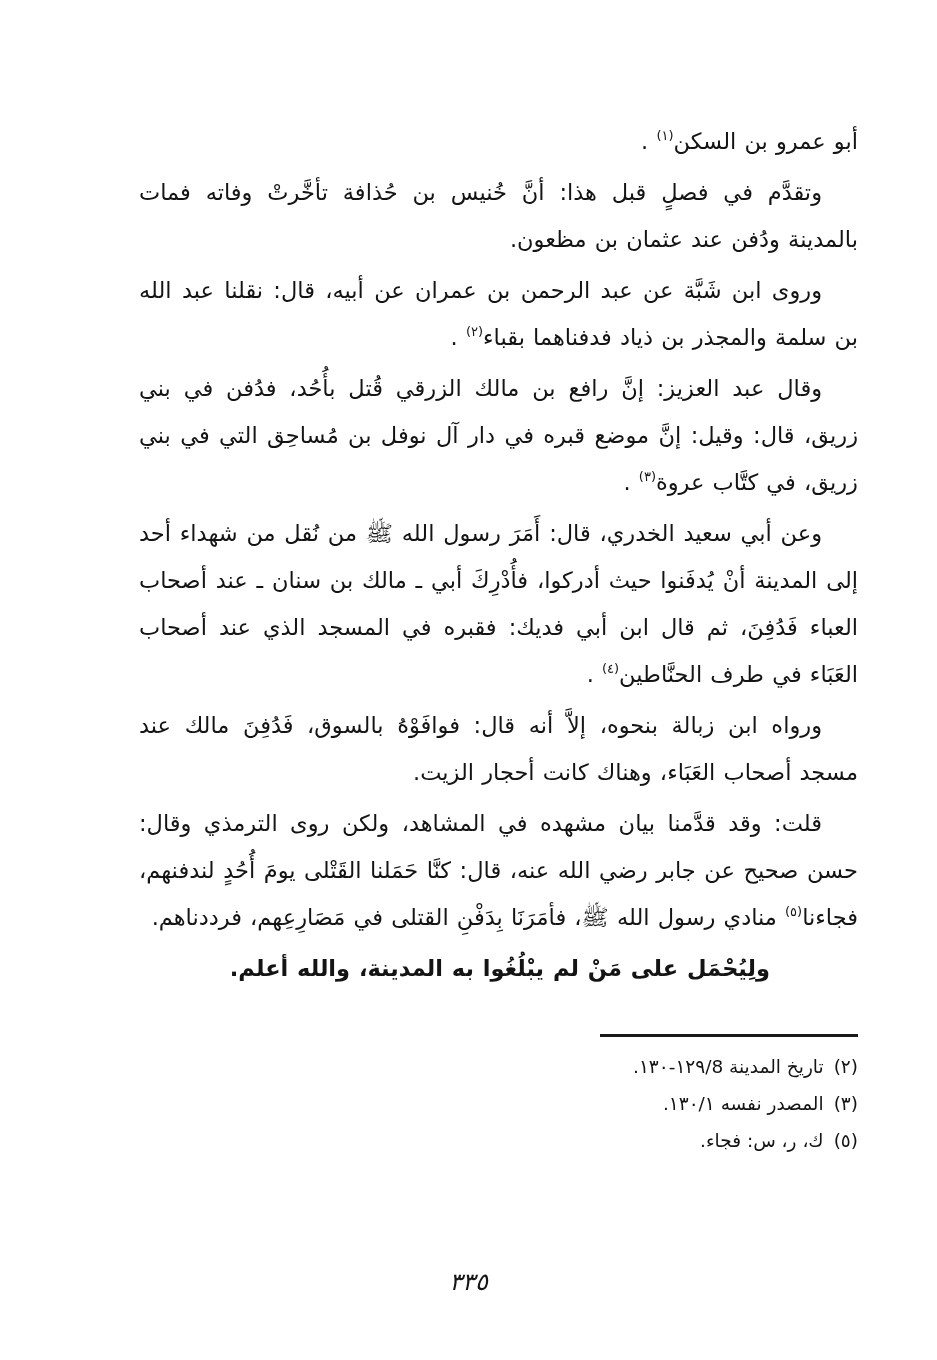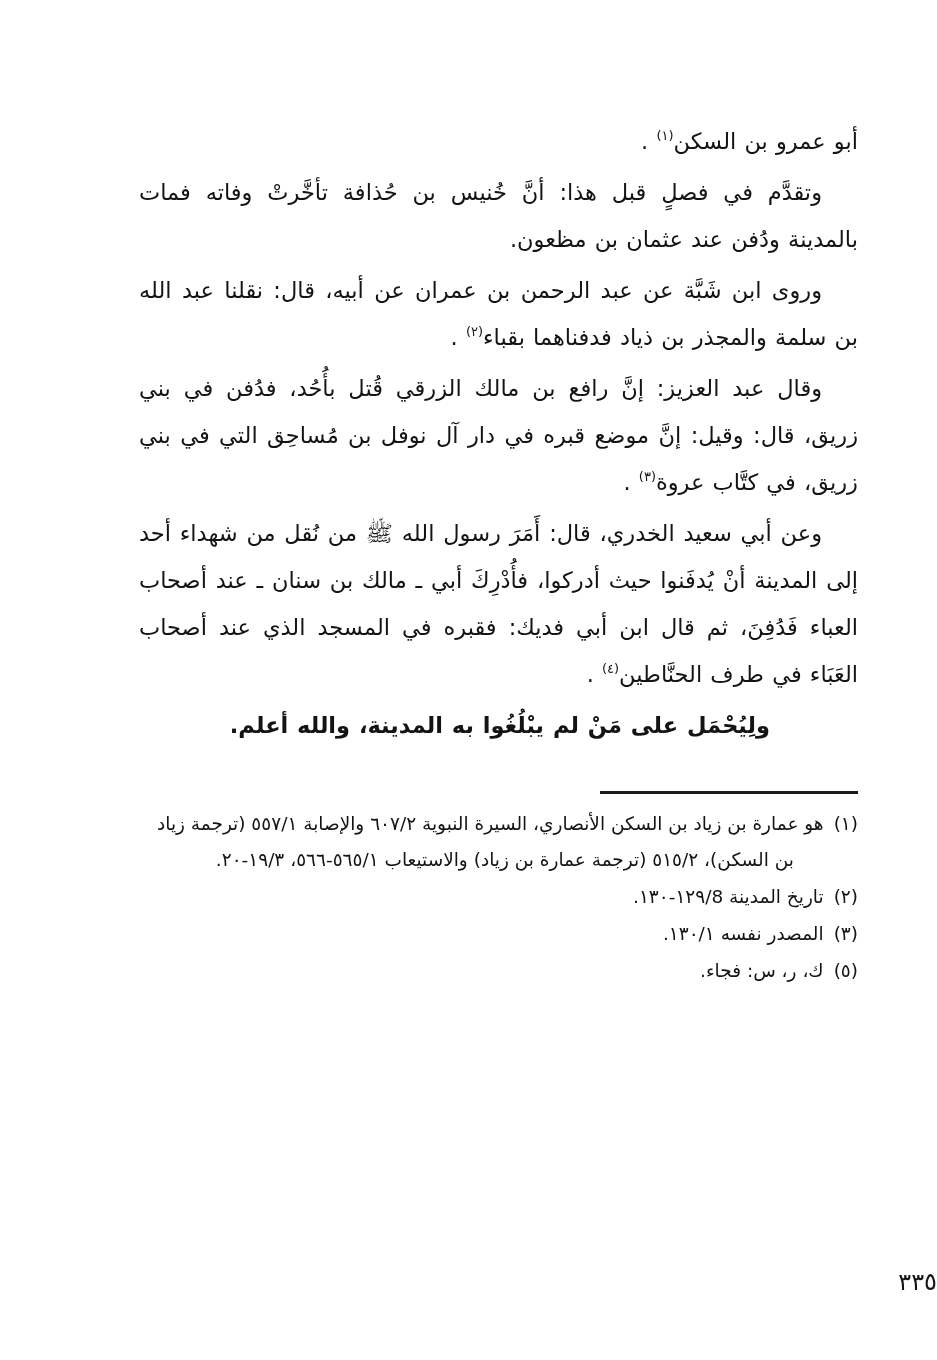--- a/index.html
+++ b/index.html
@@ -64,44 +64,45 @@
   }
   .fn-marker {
     display: inline;
     margin-left: 10px;
   }
   .page-number {
     position: absolute;
     top: 1268px;
     left: 0;
     width: 100%;
+    text-align: center;
     font-size: 24px;
     color: #141414;
+    font-style: italic;
   }
 </style>
 </head>
 <body>
 
 <div class="page">
 
   <div class="main-text">
     <p class="para">أبو عمرو بن السكن<sup class="fn-ref">(١)</sup> .</p>
     <p class="para indent">وتقدَّم في فصلٍ قبل هذا: أنَّ خُنيس بن حُذافة تأخَّرتْ وفاته فمات بالمدينة ودُفن عند عثمان بن مظعون.</p>
     <p class="para indent">وروى ابن شَبَّة عن عبد الرحمن بن عمران عن أبيه، قال: نقلنا عبد الله بن سلمة والمجذر بن ذياد فدفناهما بقباء<sup class="fn-ref">(٢)</sup> .</p>
     <p class="para indent">وقال عبد العزيز: إنَّ رافع بن مالك الزرقي قُتل بأُحُد، فدُفن في بني زريق، قال: وقيل: إنَّ موضع قبره في دار آل نوفل بن مُساحِق التي في بني زريق، في كتَّاب عروة<sup class="fn-ref">(٣)</sup> .</p>
     <p class="para indent">وعن أبي سعيد الخدري، قال: أَمَرَ رسول الله ﷺ من نُقل من شهداء أحد إلى المدينة أنْ يُدفَنوا حيث أدركوا، فأُدْرِكَ أبي ـ مالك بن سنان ـ عند أصحاب العباء فَدُفِنَ، ثم قال ابن أبي فديك: فقبره في المسجد الذي عند أصحاب العَبَاء في طرف الحنَّاطين<sup class="fn-ref">(٤)</sup> .</p>
+    <p class="para indent">ورواه ابن زبالة بنحوه، إلاَّ أنه قال: فوافَوْهُ بالسوق، فَدُفِنَ مالك عند مسجد أصحاب العَبَاء، وهناك كانت أحجار الزيت.</p>
+    <p class="para indent">قلت: وقد قدَّمنا بيان مشهده في المشاهد، ولكن روى الترمذي وقال: حسن صحيح عن جابر رضي الله عنه، قال: كنَّا حَمَلنا القَتْلى يومَ أُحُدٍ لندفنهم، فجاءنا<sup class="fn-ref">(٥)</sup> منادي رسول الله ﷺ، فأمَرَنَا بِدَفْنِ القتلى في مَصَارِعِهم، فرددناهم.</p>
     <p class="para closing">ولِيُحْمَل على مَنْ لم يبْلُغُوا به المدينة، والله أعلم.</p>
   </div>
 
   <div class="footnote-section">
     <div class="fn-divider"></div>
 
-    <div class="footnote">
-      <span class="fn-marker">(١)</span><span class="fn-text">هو عمارة بن زياد بن السكن الأنصاري، السيرة النبوية ٦٠٧/٢ والإصابة ٥٥٧/١ (ترجمة زياد بن السكن)، ٥١٥/٢ (ترجمة عمارة بن زياد) والاستيعاب ٥٦٥/١-٥٦٦، ١٩/٣-٢٠.</span>
-    </div>
     <div class="footnote">
       <span class="fn-marker">(٢)</span><span class="fn-text">تاريخ المدينة ١٢٩/8-١٣٠.</span>
     </div>
     <div class="footnote">
       <span class="fn-marker">(٣)</span><span class="fn-text">المصدر نفسه ١٣٠/١.</span>
     </div>
     <div class="footnote">
       <span class="fn-marker">(٥)</span><span class="fn-text">ك، ر، س: فجاء.</span>
     </div>
   </div>

